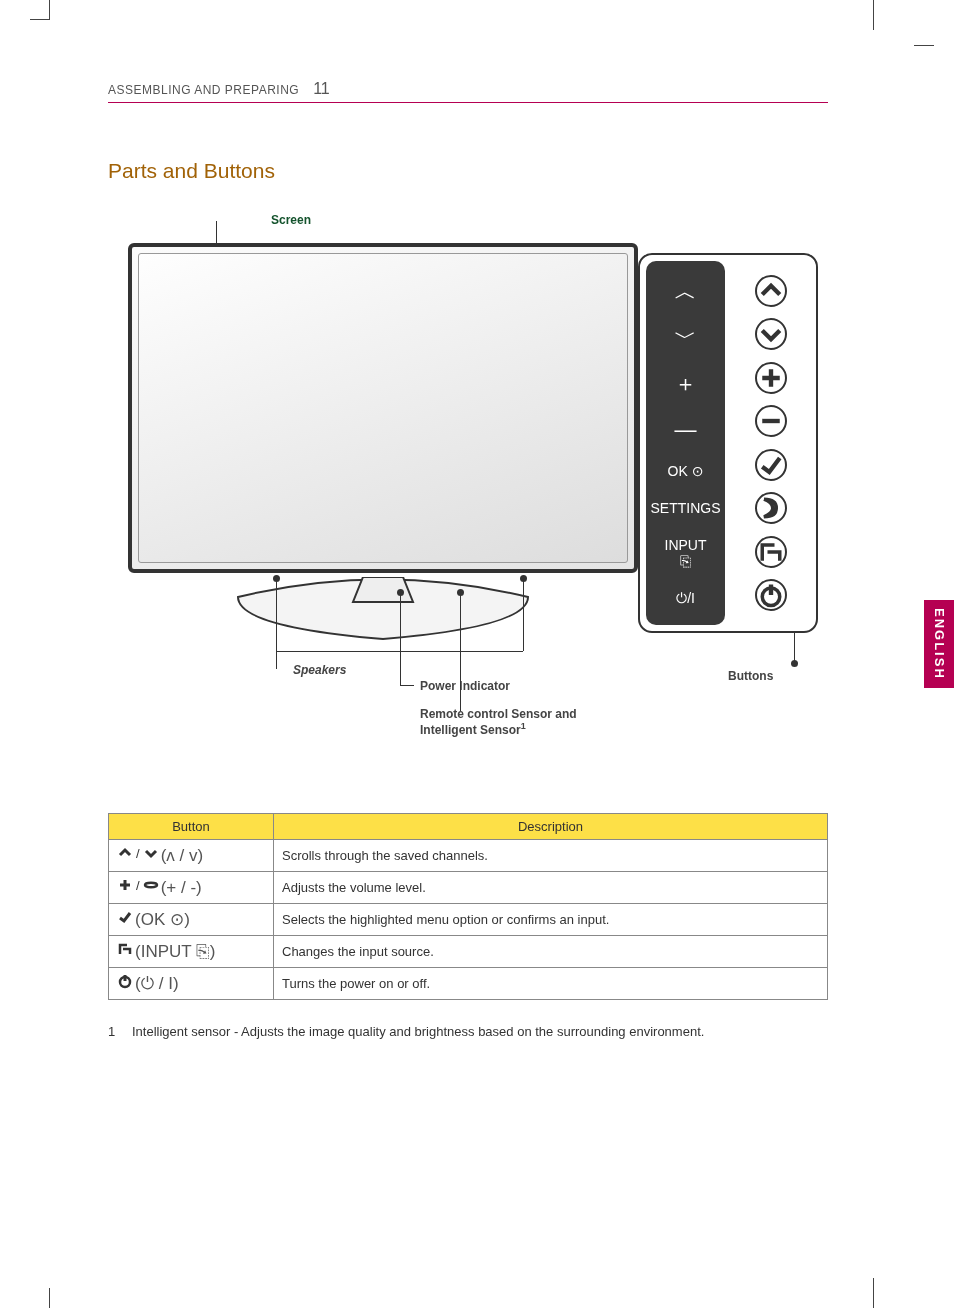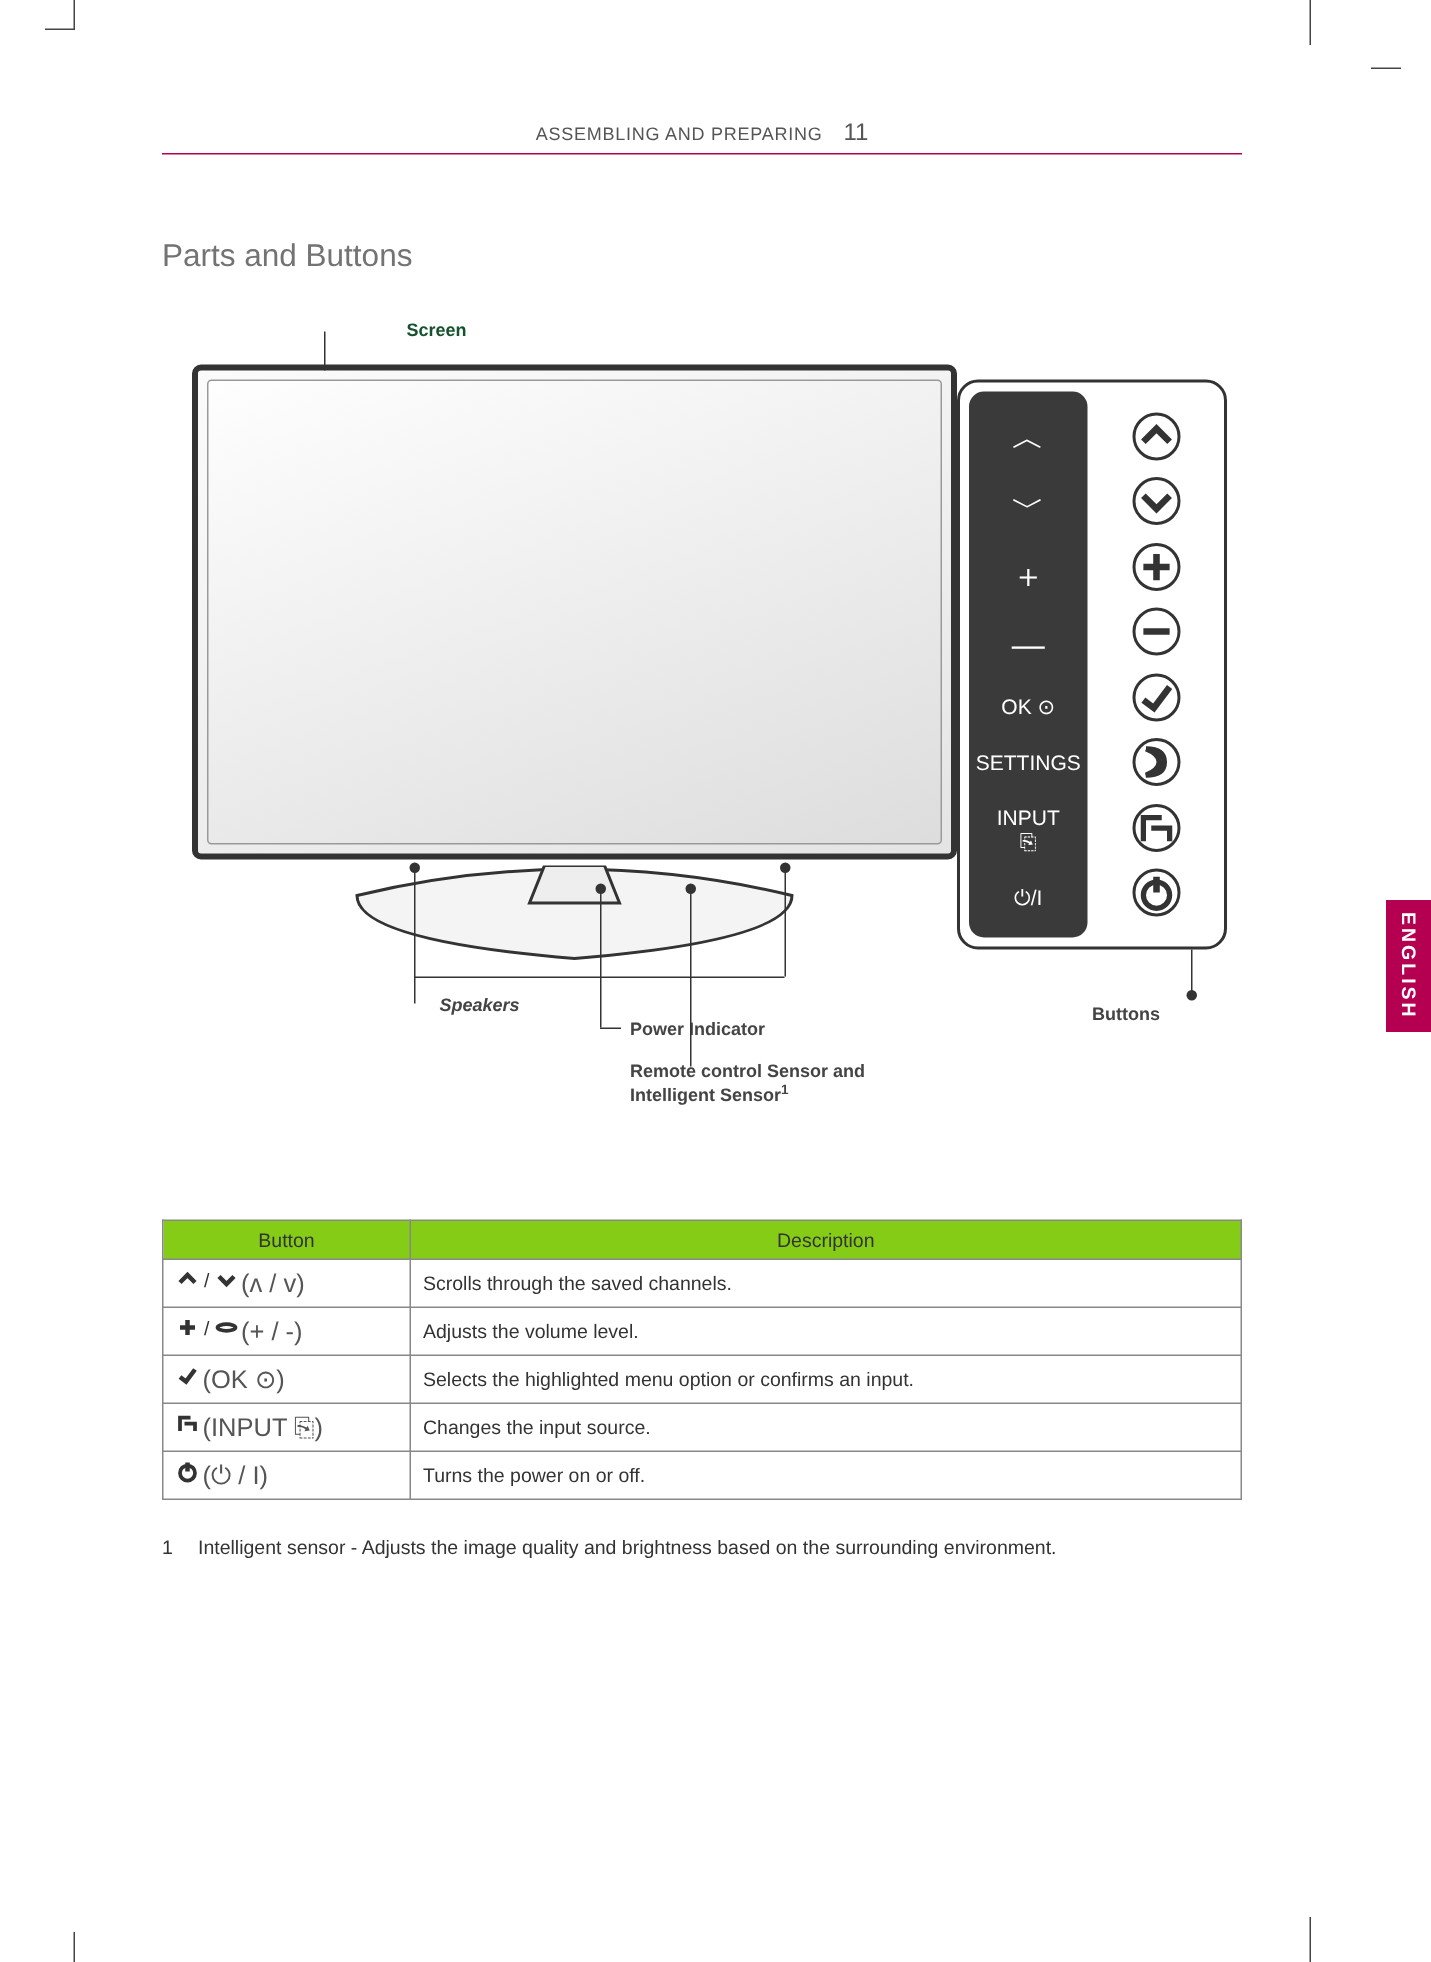--- a/index.html
+++ b/index.html
@@ -18,30 +18,30 @@
   .crop-bvert { position:absolute; bottom:0; right:80px; width:0; height:30px; border-left:1px solid #444;}
 
   .page {
     position: absolute;
     left: 108px;
     top: 80px;
     width: 720px;
   }
   .header-row {
     display:flex;
-    justify-content:center;
+    justify-content:flex-start;
     align-items:baseline;
     border-bottom:1px solid #b50052;
     padding-bottom:4px;
     gap:14px;
   }
   .header-section { font-size:12px; letter-spacing:0.5px; color:#555;}
   .page-num { font-size:16px; color:#555;}
   h2.title {
-    color:#737373;
+    color:#a16207;
     font-weight:normal;
     font-size:21px;
     margin-top:56px;
     margin-bottom:30px;
   }
 
   .diagram-area {
     position:relative;
     width:720px;
     height:560px;
@@ -157,21 +157,21 @@
     font-size:13px;
     color:#333;
   }
   table.btntab th, table.btntab td {
     border:1px solid #888;
     padding:5px 8px;
     text-align:left;
     vertical-align:middle;
   }
   table.btntab th {
-    background:#84cc16;
+    background:#fde047;
     text-align:center;
     font-weight:normal;
     font-size:13px;
   }
   table.btntab td.icon-cell { width:165px; }
   .ic { display:inline-flex; align-items:center; gap:3px;}
   .ic svg{width:16px;height:16px;}
   .sub { font-size:17px; color:#555; margin-left:2px;}
 
   .footnote { font-size:13px; color:#333; margin-top:24px; display:flex; gap:14px;}

